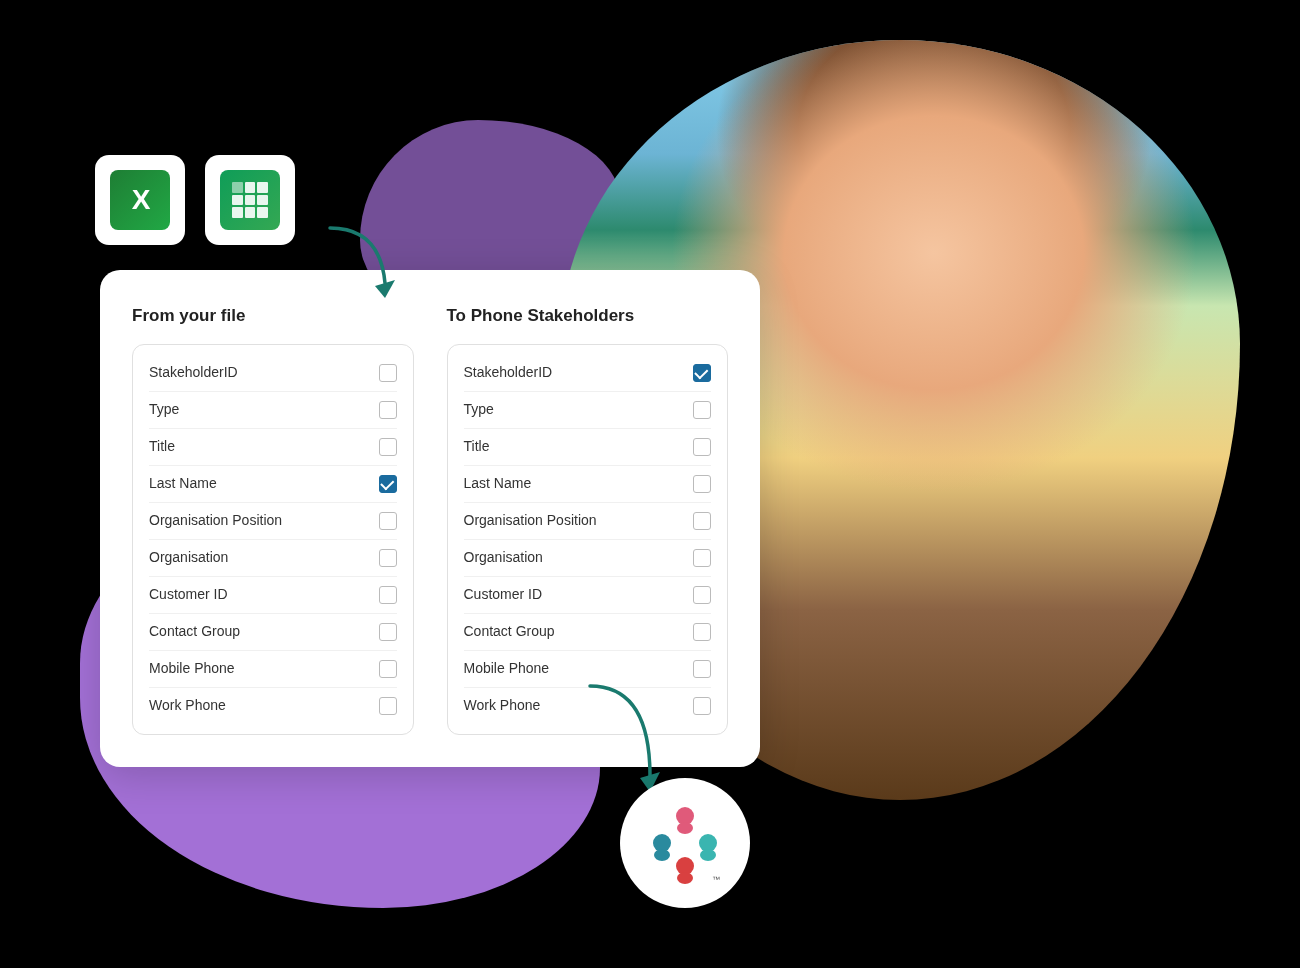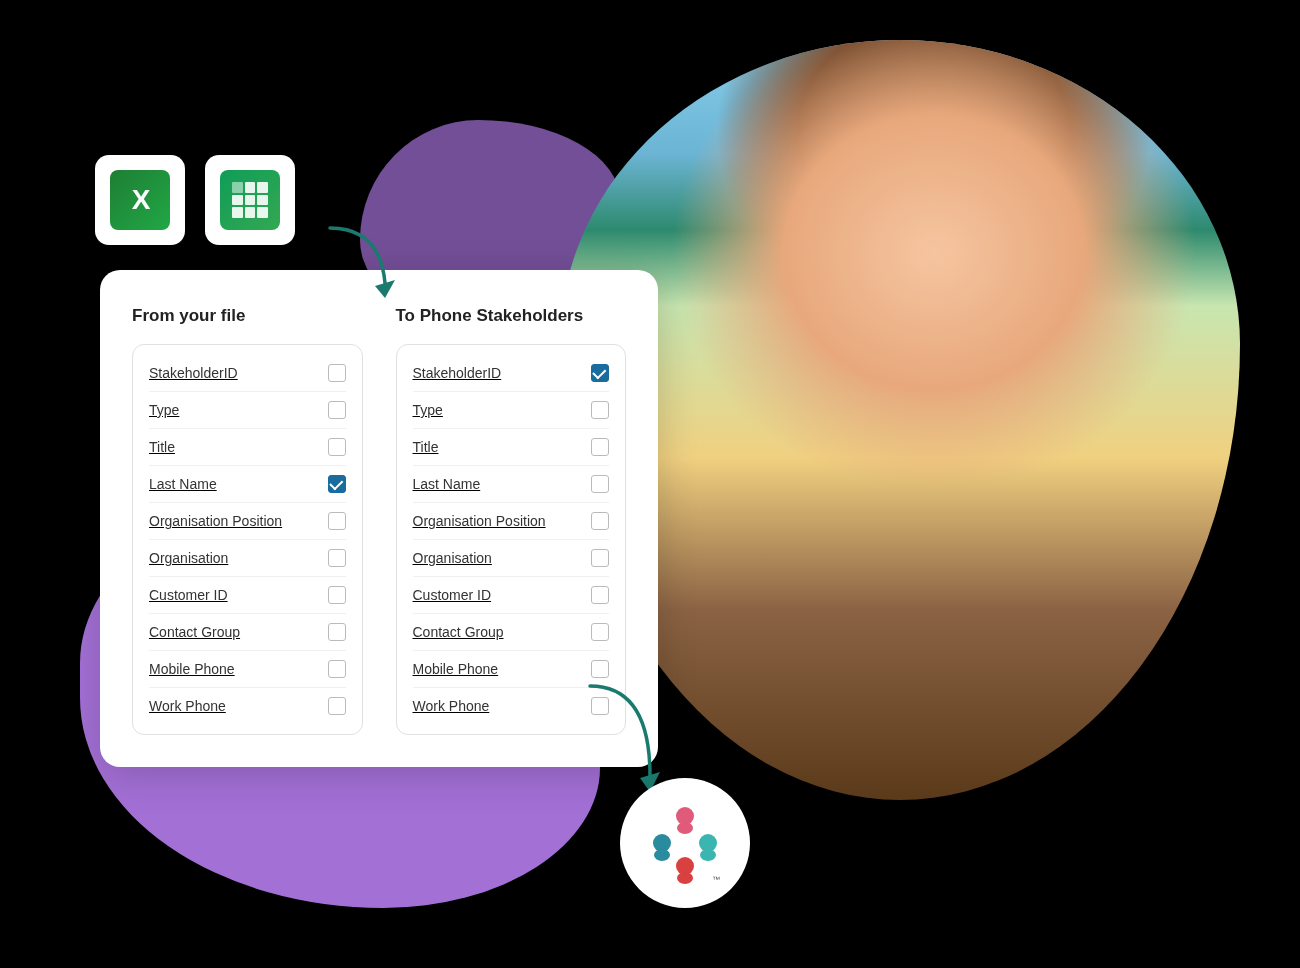--- a/index.html
+++ b/index.html
@@ -148,21 +148,21 @@
       top: 218px;
       left: 320px;
       z-index: 5;
     }
 
     
     .mapping-card {
       position: absolute;
       top: 270px;
       left: 100px;
-      width: 558px;
+      width: 660px;
       background: #fff;
       border-radius: 20px;
       padding: 36px 32px 32px;
       box-shadow: 0 8px 40px rgba(0,0,0,0.18);
       z-index: 4;
     }
 
     .mapping-columns {
       display: flex;
       gap: 0;
@@ -181,25 +181,24 @@
 
     .col-inner {
       border: 1.5px solid #e0e0e0;
       border-radius: 12px;
       padding: 10px 16px;
       min-height: 340px;
     }
 
     .field-row {
       display: flex;
-      align-items: center;
+      align-items: flex-start;
       justify-content: space-between;
       padding: 9px 0;
       border-bottom: 1px solid #f0f0f0;
-      text-decoration: underline;
     }
 
     .field-row:last-child {
       border-bottom: none;
     }
 
     .field-label {
       font-size: 14px;
       color: #333;
     }

